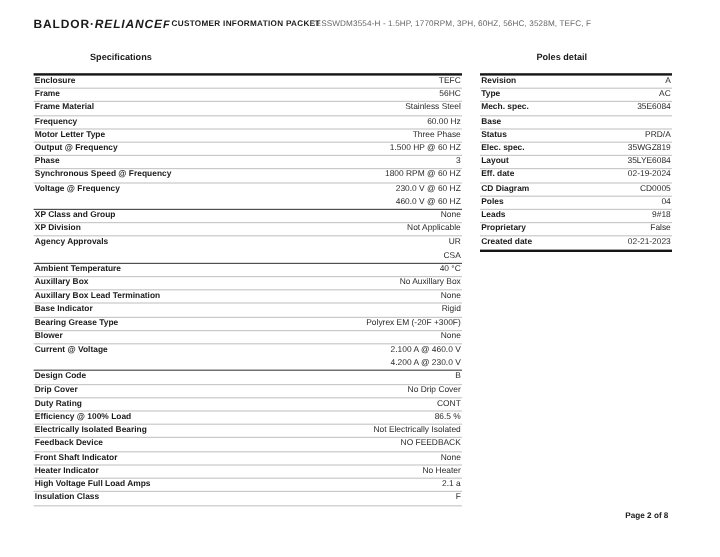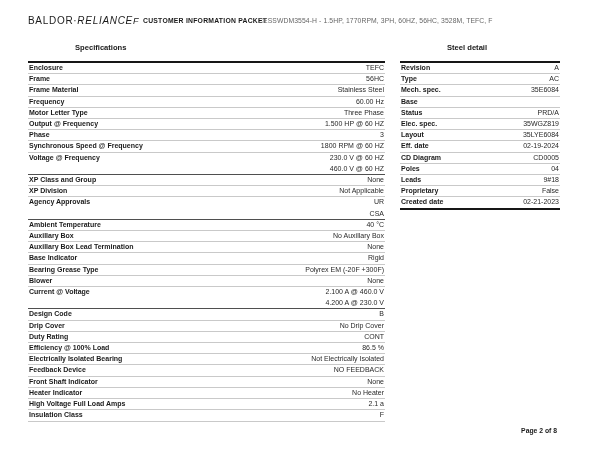--- a/index.html
+++ b/index.html
@@ -7,21 +7,21 @@
     width:600px; height:464px;
     background:#ffffff;
     font-family:"Liberation Sans", sans-serif;
     color:#1a1a1a;
     position:relative;
     overflow:hidden;
   }
   
   .brand-logo {
     position:absolute; left:28px; top:15px;
-    font-size:10px; font-weight:normal; letter-spacing:0.7px;
+    font-size:10px; font-weight:bold; letter-spacing:0.7px;
     white-space:nowrap;
   }
   .brand-logo .reliance { font-style:italic; }
   .brand-logo .logo-mark { font-style:italic; font-size:9px; letter-spacing:0; }
   .doc-title {
     position:absolute; left:143px; top:17px;
     font-size:6.8px; font-weight:bold; letter-spacing:0.25px;
     white-space:nowrap;
   }
   .product-code {
@@ -240,21 +240,21 @@
       <div class="trow">
         <span class="tlabel">Insulation Class</span>
         <span class="tvalue">
           <div>F</div>
         </span>
       </div>
     </div>
 </div>
 
 <div class="part-section">
-  <h2 class="section-title">Steel detail</h2>
+  <h2 class="section-title">Poles detail</h2>
   <div class="dtable">
       <div class="trow">
         <span class="tlabel">Revision</span>
         <span class="tvalue">
           <div>A</div>
         </span>
       </div>
       <div class="trow">
         <span class="tlabel">Type</span>
         <span class="tvalue">

